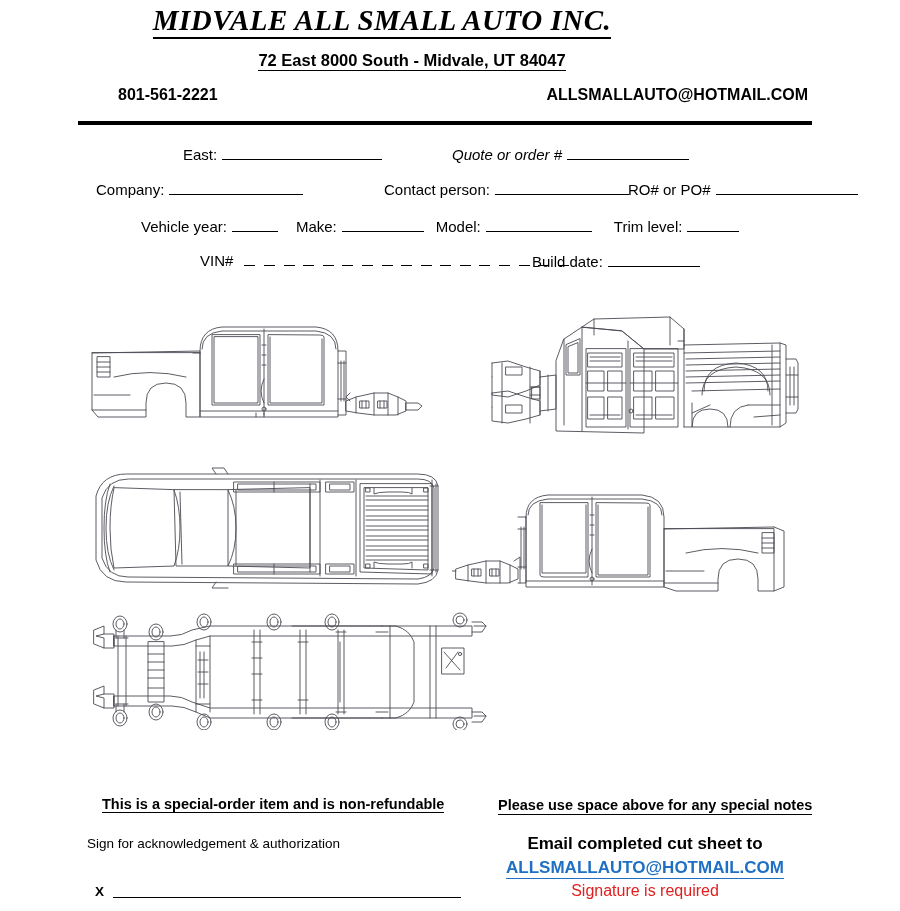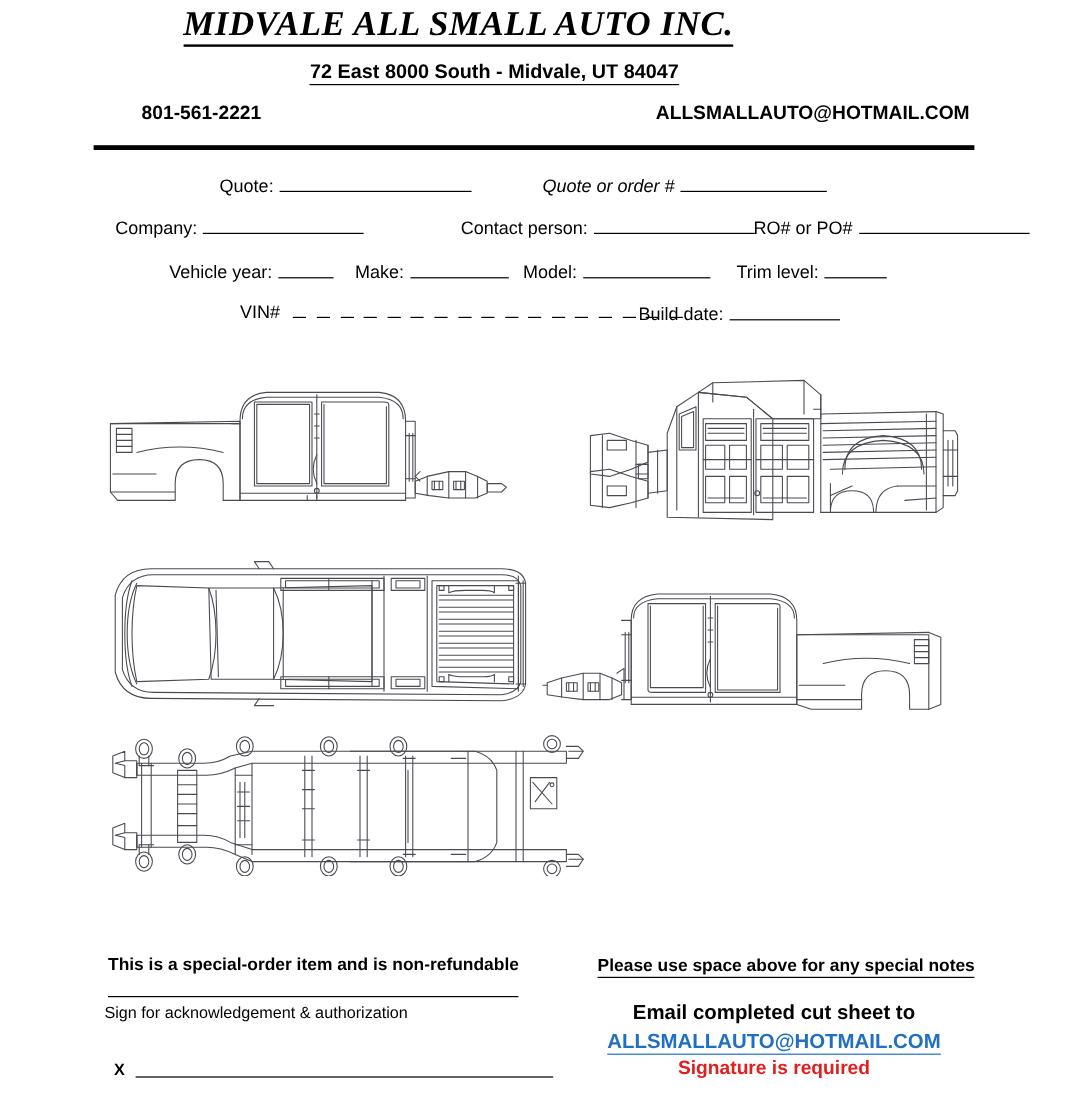--- a/index.html
+++ b/index.html
@@ -135,21 +135,22 @@
   .footer-left-title {
     position: absolute;
     top: 796px;
     left: 90px;
     font-size: 14.5px;
     font-weight: bold;
     white-space: nowrap;
   }
   .footer-left-title span.u {
     border-bottom: 1.6px solid #000;
-    padding-bottom: 18px;
+    padding-bottom: 0;
+    margin-left: 12px;
   }
   .footer-left-sub {
     position: absolute;
     top: 836px;
     left: 87px;
     font-size: 13.5px;
     white-space: nowrap;
   }
   .sig-x {
     position: absolute;
@@ -204,21 +205,21 @@
     border-bottom: 1.6px solid #1F6FC4;
     padding-bottom: 1px;
   }
   .footer-sig-required {
     position: absolute;
     top: 882px;
     left: 500px;
     width: 290px;
     text-align: center;
     font-size: 16px;
-    font-weight: bold;
+    font-weight: normal;
     color: #E02020;
     white-space: nowrap;
   }
 </style>
 </head>
 <body>
 
 <div id="sheet">
 
   <div class="company-title">
@@ -228,21 +229,21 @@
   <div class="company-address">
     <span class="u">72 East 8000 South - Midvale, UT 84047</span>
   </div>
 
   <div class="company-phone">801-561-2221</div>
   <div class="company-email-top">ALLSMALLAUTO@HOTMAIL.COM</div>
 
   <div class="header-rule"></div>
 
   <div class="field-row" id="row-date">
-    <span class="field-label">Quote:</span>
+    <span class="field-label">East:</span>
     <span class="blank" style="width:160px"></span>
   </div>
 
   <div class="field-row" id="row-quote">
     <span class="field-label">Quote or order #</span>
     <span class="blank" style="width:122px"></span>
   </div>
 
   <div class="field-row" id="row-company">
     <span class="field-label">Company:</span>

